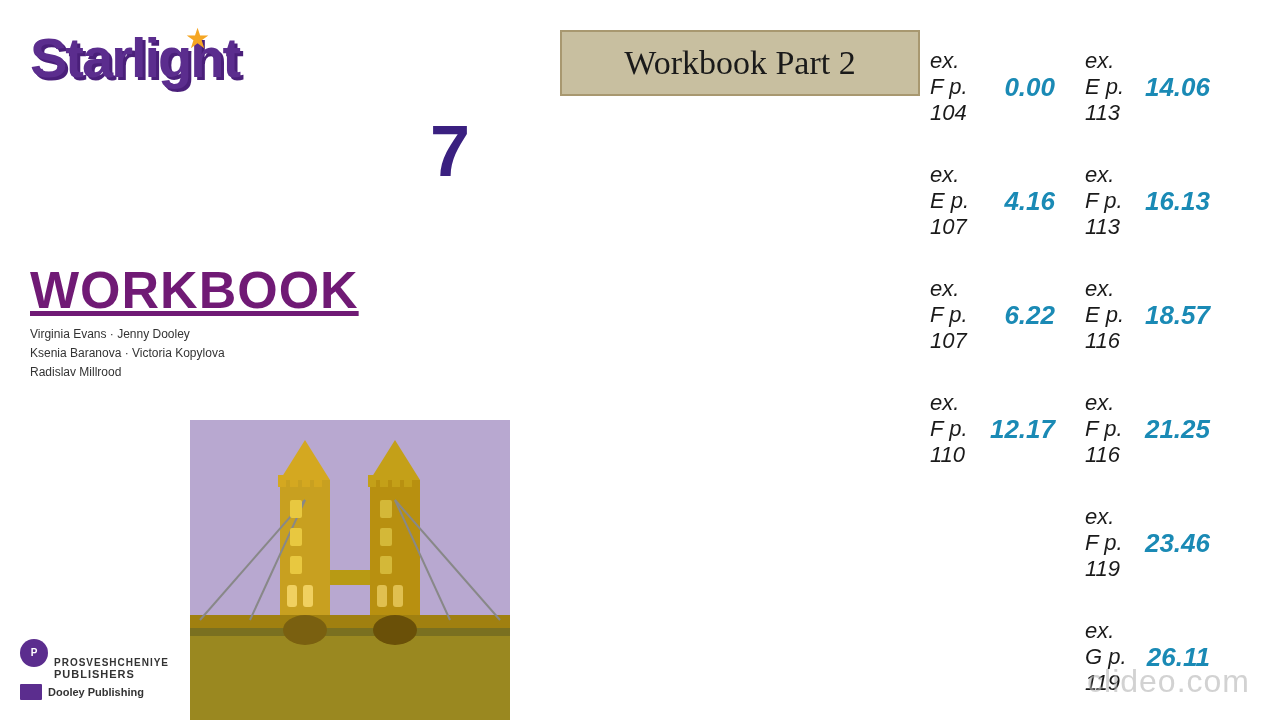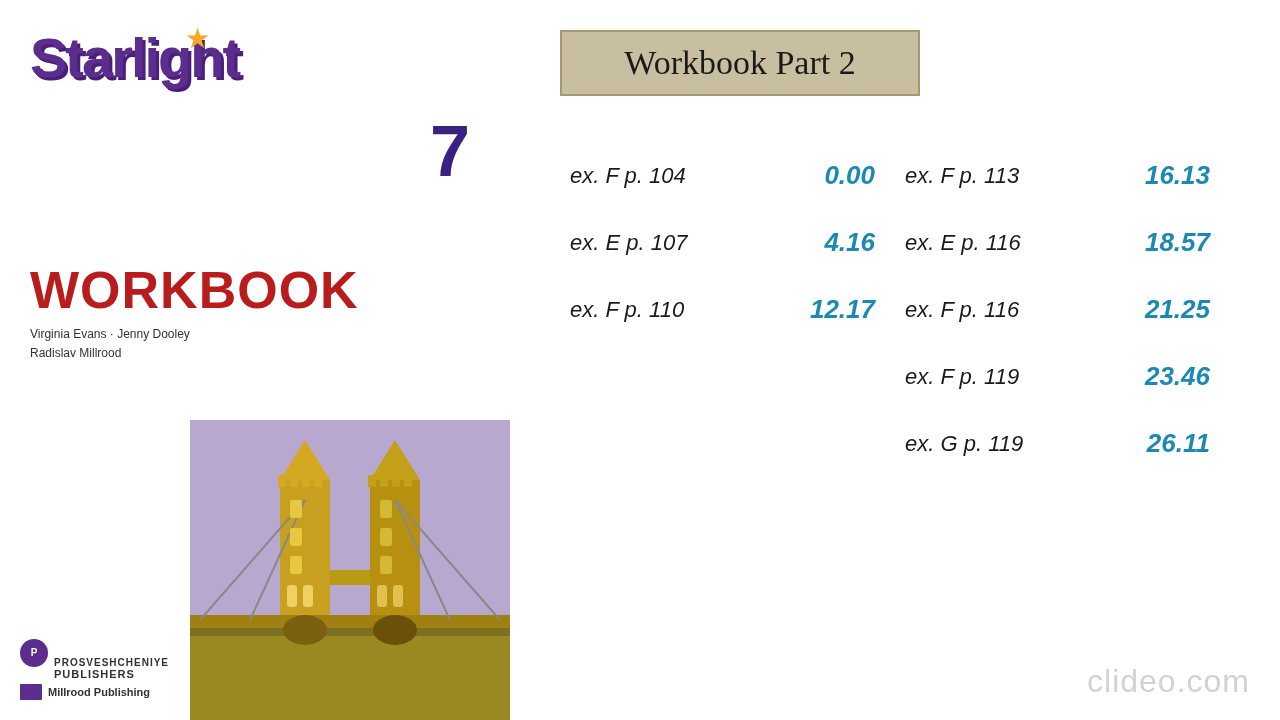--- a/index.html
+++ b/index.html
@@ -86,23 +86,24 @@
       right: 40px;
       top: 110px;
     }
 
     .workbook-label {
       position: absolute;
       top: 260px;
       left: 30px;
       font-size: 52px;
       font-weight: 900;
-      color: #b91c1c;
+      color: #701a75;
       font-family: 'Arial Black', Arial, sans-serif;
       letter-spacing: 1px;
+      text-decoration: underline;
     }
 
     .authors {
       position: absolute;
       top: 325px;
       left: 30px;
       font-size: 12px;
       color: #333;
       line-height: 1.6;
     }
@@ -236,23 +237,21 @@
       color: rgba(180, 180, 180, 0.6);
       font-family: Arial, sans-serif;
       letter-spacing: 1px;
     }
 
     .right-wrapper {
       position: relative;
       flex: 1;
       background: #fff;
       display: flex;
-      flex-direction: column;
       padding: 30px 50px;
-      gap: 16px;
     }
 
     
     .content-table .col:first-child {
       border-right: none;
     }
   </style>
 </head>
 <body>
 
@@ -267,20 +266,21 @@
         <span class="star-icon">★</span>
       </div>
     </div>
 
     <div class="number-7">7</div>
 
     <div class="workbook-label">WORKBOOK</div>
 
     <div class="authors">
       <div>Virginia Evans · Jenny Dooley</div>
+      <div>Ksenia Baranova · Victoria Kopylova</div>
       <div>Radislav Millrood</div>
     </div>
 
     <div class="tower-bridge">
       <svg class="bridge-svg" viewBox="0 0 320 300" xmlns="http://www.w3.org/2000/svg">
 
         <rect width="320" height="300" fill="#b8a8d0"></rect>
 
         <rect x="90" y="60" width="50" height="220" fill="#c8a020"></rect>
         <rect x="180" y="60" width="50" height="220" fill="#b89010"></rect>
@@ -331,21 +331,21 @@
     <div class="publishers">
       <div class="publisher-logo">
         <div class="publisher-icon">P</div>
         <div style="display:flex;flex-direction:column;">
           <span style="font-size:10px;font-weight:bold;letter-spacing:1px;margin-top:32px;">PROSVESHCHENIYE</span>
           <span style="font-size:11px;letter-spacing:1px;">PUBLISHERS</span>
         </div>
       </div>
       <div class="express-pub">
         <div class="book-icon"></div>
-        <span>Millrood Publishing</span>
+        <span>Dooley Publishing</span>
       </div>
     </div>
   </div>
 </div>
 
 <div class="right-wrapper">
   <div class="title-box">
     <span class="title-text">Workbook Part 2</span>
   </div>
 
@@ -354,27 +354,35 @@
     <div class="col" id="col1">
         <div class="entry-row">
       <span class="entry-label">ex. F p. 104</span>
       <span class="entry-time">0.00</span>
     </div>
         <div class="entry-row">
       <span class="entry-label">ex. E p. 107</span>
       <span class="entry-time">4.16</span>
     </div>
         <div class="entry-row">
+      <span class="entry-label">ex. F p. 107</span>
+      <span class="entry-time">6.22</span>
+    </div>
+        <div class="entry-row">
       <span class="entry-label">ex. F p. 110</span>
       <span class="entry-time">12.17</span>
     </div>
       </div>
 
     <div class="col" id="col2">
         <div class="entry-row">
+      <span class="entry-label">ex. E p. 113</span>
+      <span class="entry-time">14.06</span>
+    </div>
+        <div class="entry-row">
       <span class="entry-label">ex. F p. 113</span>
       <span class="entry-time">16.13</span>
     </div>
         <div class="entry-row">
       <span class="entry-label">ex. E p. 116</span>
       <span class="entry-time">18.57</span>
     </div>
         <div class="entry-row">
       <span class="entry-label">ex. F p. 116</span>
       <span class="entry-time">21.25</span>

